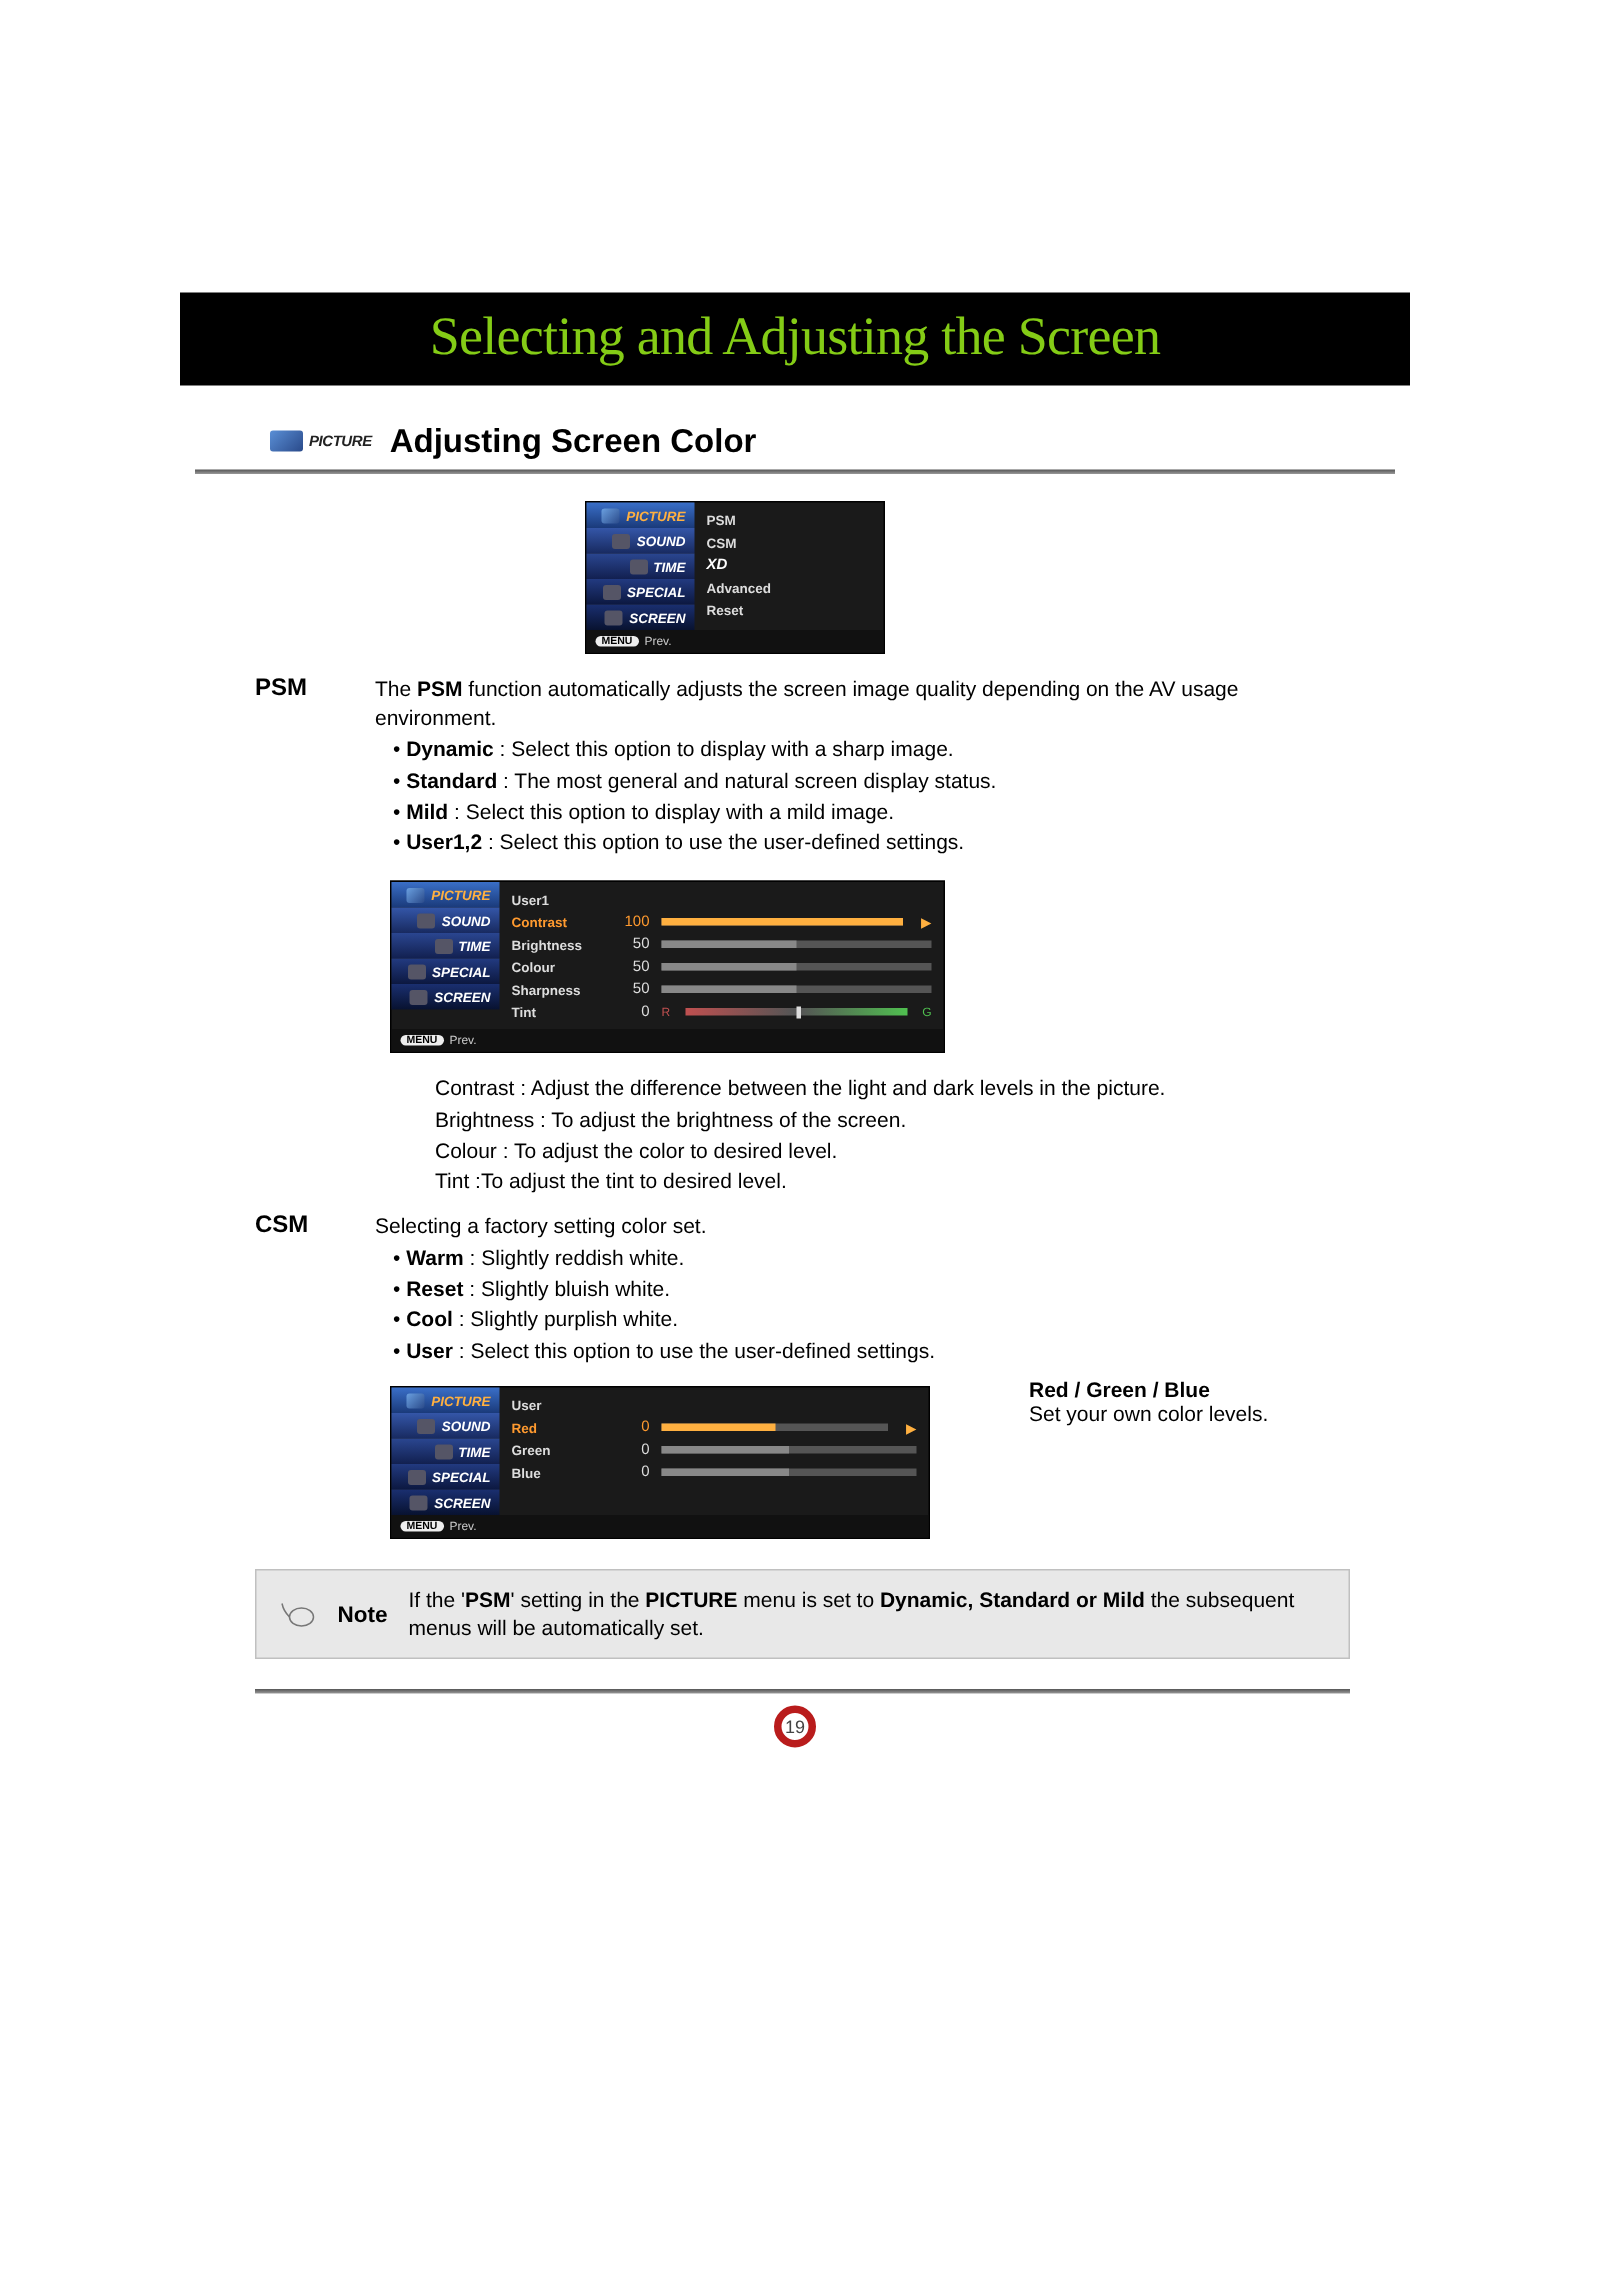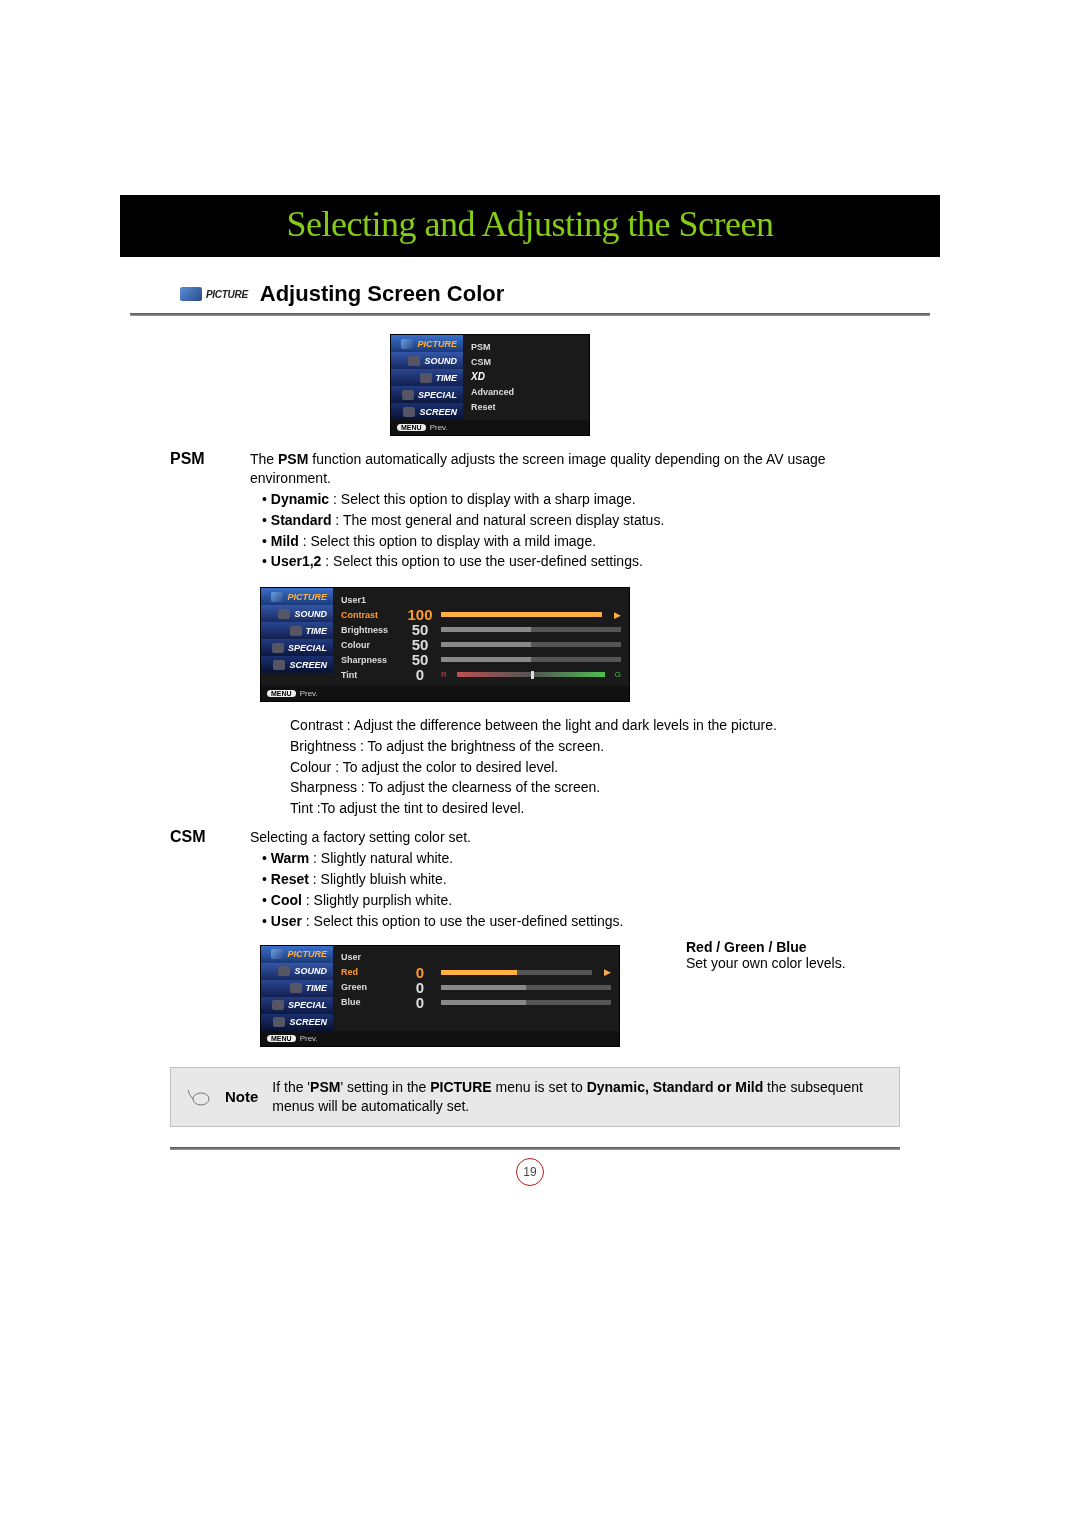--- a/index.html
+++ b/index.html
@@ -92,21 +92,21 @@
   .osd-tab.t-pic { background: linear-gradient(#3a6fc8,#1a3a7a); color:#ffb040; }
   .osd-tab.t-pic .tico { background: linear-gradient(135deg,#6aa0e0,#2a4a8a);}
   .osd-tab.t-snd { background: linear-gradient(#3456a8,#182a60); }
   .osd-tab.t-tim { background: linear-gradient(#2a4690,#122050); }
   .osd-tab.t-spc { background: linear-gradient(#223a80,#0c1840); }
   .osd-tab.t-scr { background: linear-gradient(#1a2f70,#081230); }
   .osd-right { flex: 1; padding: 4px 8px; }
   .osd-right .row { display: flex; align-items: center; height: 15px; gap: 8px; }
   .osd-right .lbl { width: 58px; font-weight: bold; font-size: 9px;}
   .osd-right .lbl.sel { color: #ff9a2f; }
-  .osd-right .val { width: 26px; text-align: center; font-weight: bold; font-size: 15px;}
+  .osd-right .val { width: 26px; text-align: right; font-weight: normal; font-size: 10px;}
   .osd-right .val.sel { color: #ff9a2f; }
   .osd-right .bar { flex:1; height:5px; background:#555; position:relative; }
   .osd-right .bar .fill { position:absolute; left:0; top:0; bottom:0; background:#ffb040; }
   .osd-right .bar .fillg { position:absolute; left:0; top:0; bottom:0; background:#888; }
   .osd-right .tri { color:#ffb040; font-size:9px; margin-left:4px;}
   .osd-right .tint-bar {
     flex:1; height:5px;
     background: linear-gradient(90deg,#c05050 0%,#555 48%,#555 52%,#50c050 100%);
     display: flex; align-items:center; justify-content:center;
     position: relative;
@@ -160,21 +160,21 @@
   .note-box .ntext { flex:1; line-height:1.35;}
   .note-box .b { font-weight: bold; }
 
   .foot-rule {
     height: 3px;
     background: linear-gradient(#555,#999);
     margin: 20px 30px 0 40px;
   }
   .page-num {
     width: 28px; height: 28px;
-    border: 1px solid #b91c1c;
+    border: 5px solid #b91c1c;
     border-radius: 14px;
     display:flex; align-items:center; justify-content:center;
     font-size: 12px;
     margin: 8px auto 0;
     color:#444;
   }
 </style>
 </head>
 <body>
 
@@ -323,30 +323,29 @@
     <div class="osd-foot">
         <span class="mbtn">MENU</span>
         <span>Prev.</span>
       </div>
   </div>
 
   <div class="sub-desc">
     <p><span class="b">Contrast</span><span> : Adjust the difference between the light and dark levels in the picture.</span></p>
     <p><span class="b">Brightness</span><span> : To adjust the brightness of the screen.</span></p>
     <p><span class="b">Colour</span><span> : To adjust the color to desired level.</span></p>
-    <p><span class="b">Sharpness</span><span> : To adjust the clearness of the screen.</span></p>
     <p><span class="b">Tint</span><span> :To adjust the tint to desired level.</span></p>
   </div>
 
   
   <div class="desc-block">
     <div class="desc-label">CSM</div>
     <div class="desc-body">
       <p>Selecting a factory setting color set.</p>
-      <p class="indent1">• <span class="b">Warm</span><span> : Slightly natural white.</span></p>
+      <p class="indent1">• <span class="b">Warm</span><span> : Slightly reddish white.</span></p>
       <p class="indent1">• <span class="b">Reset</span><span> : Slightly bluish white.</span></p>
       <p class="indent1">• <span class="b">Cool</span><span> : Slightly purplish white.</span></p>
       <p class="indent1">• <span class="b">User</span><span> : Select this option to use the user-defined settings.</span></p>
     </div>
   </div>
 
   
   <div style="position:relative;">
     <div class="rgb-note">
       <span class="b">Red / Green / Blue</span><br>

